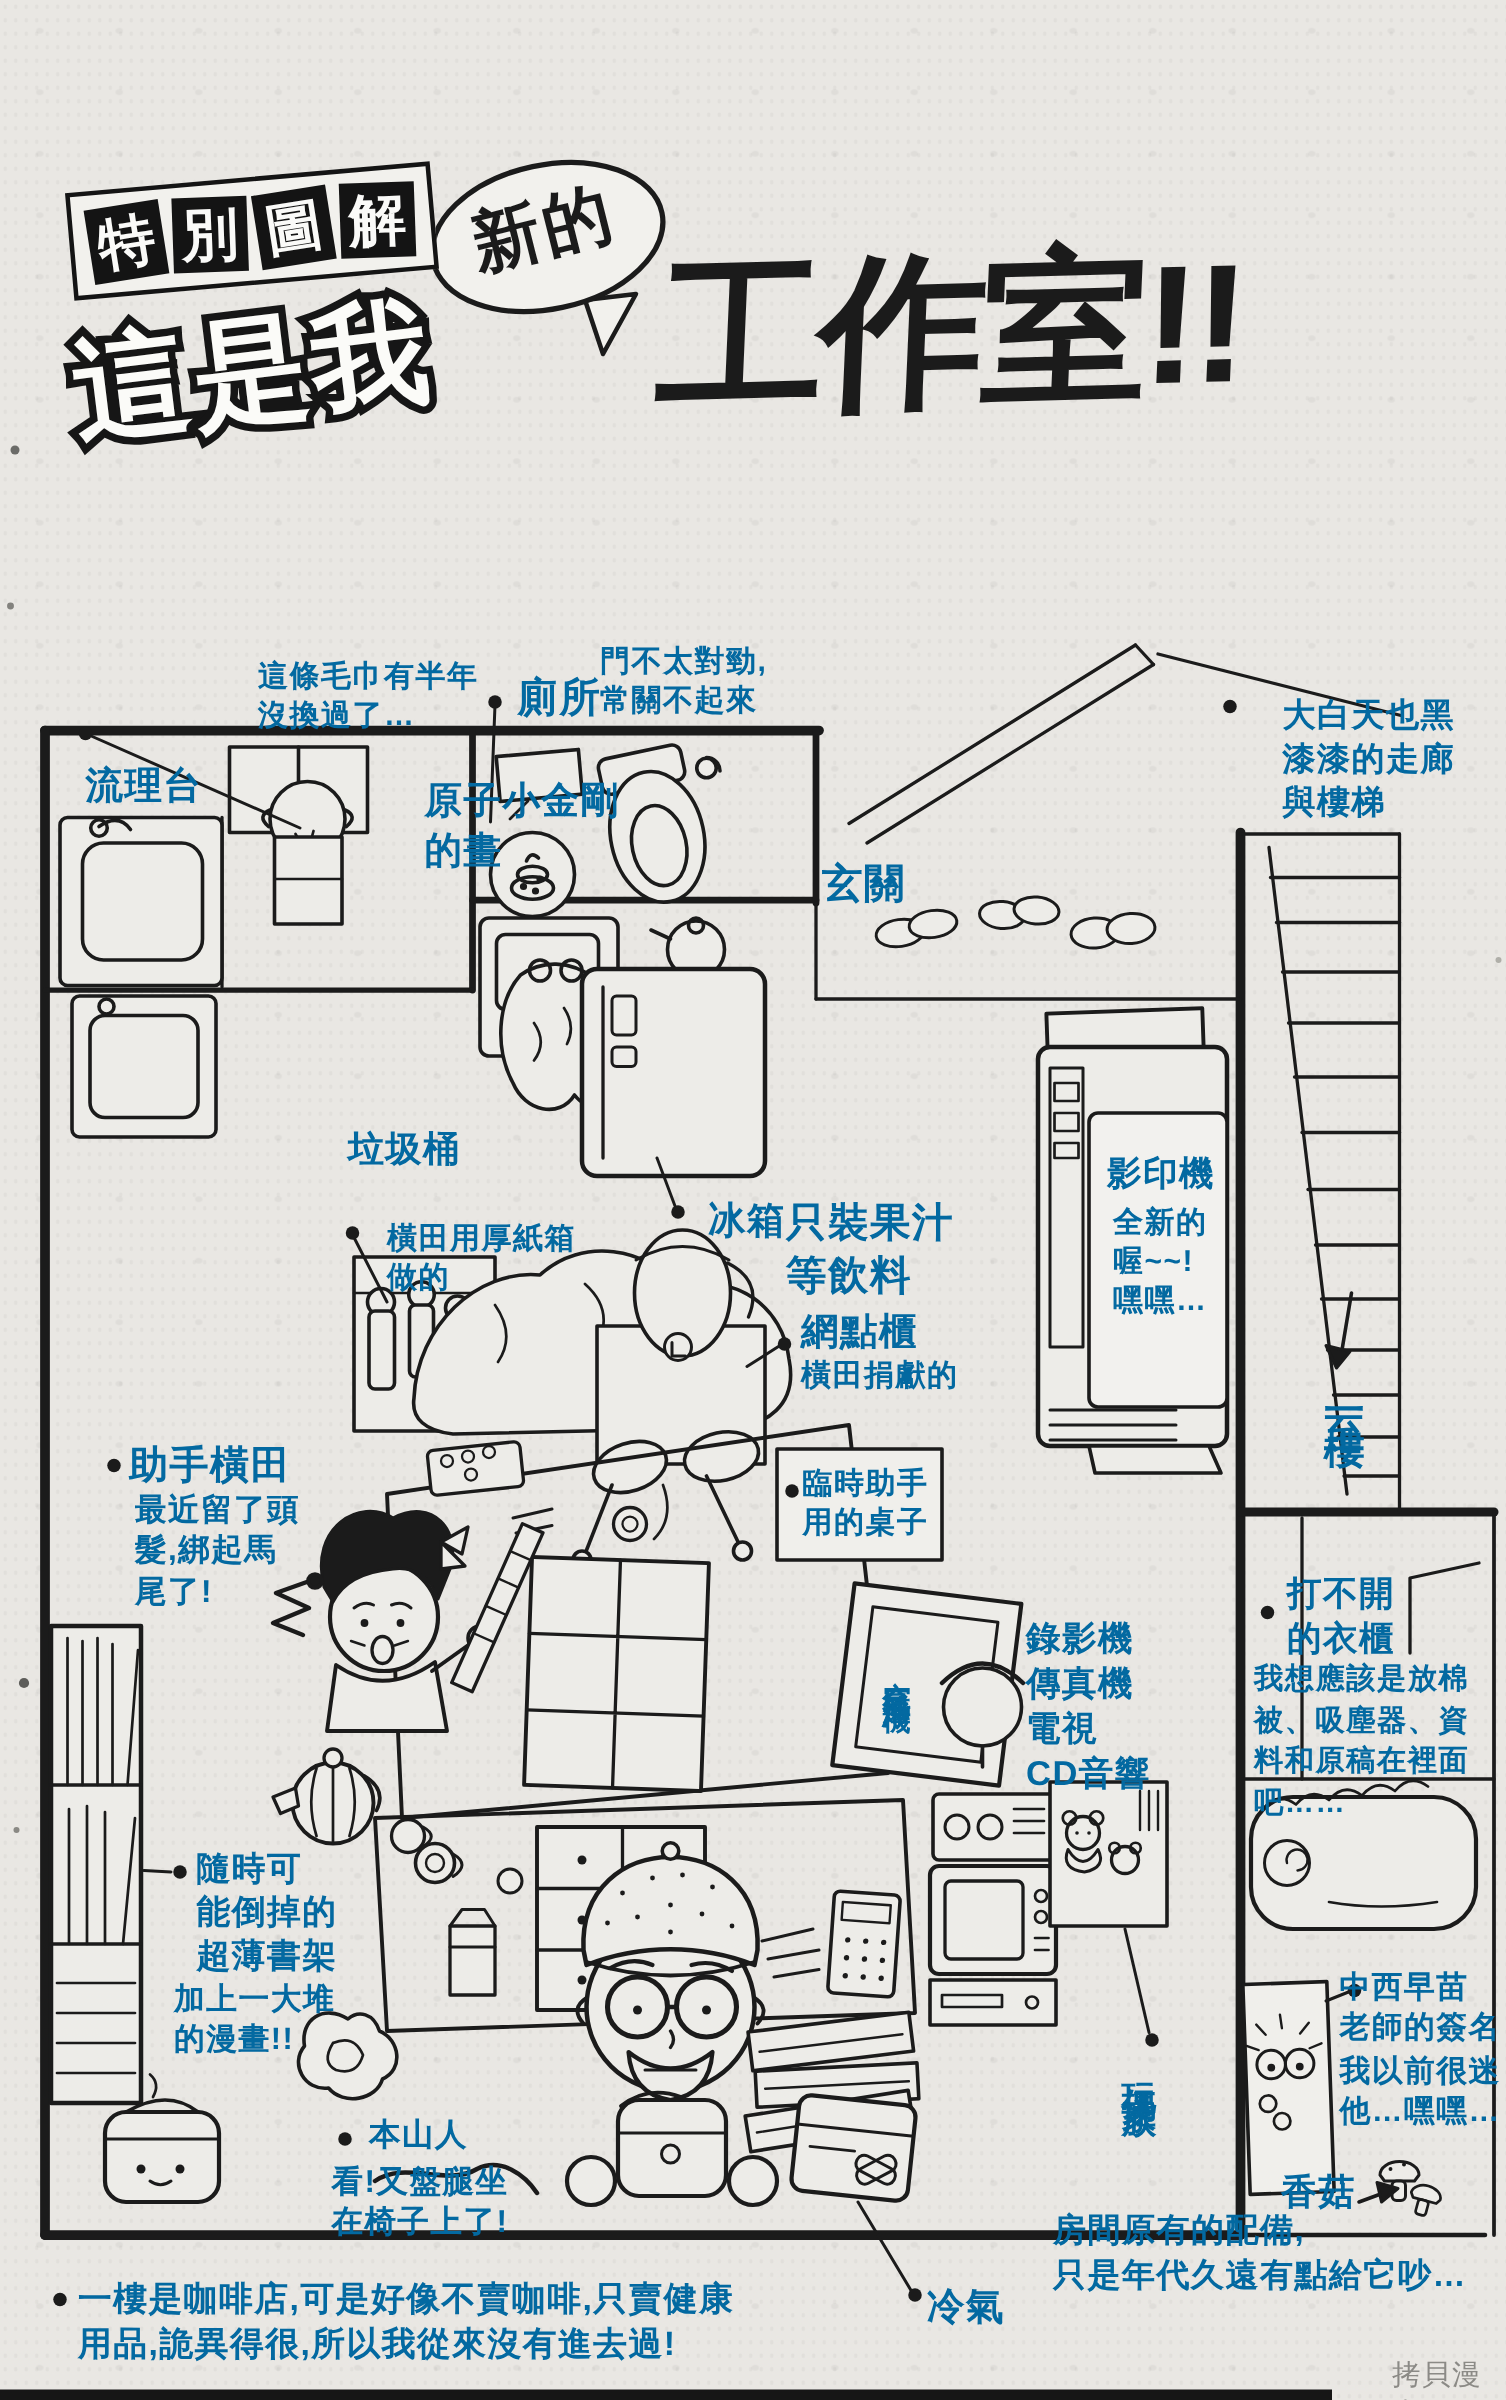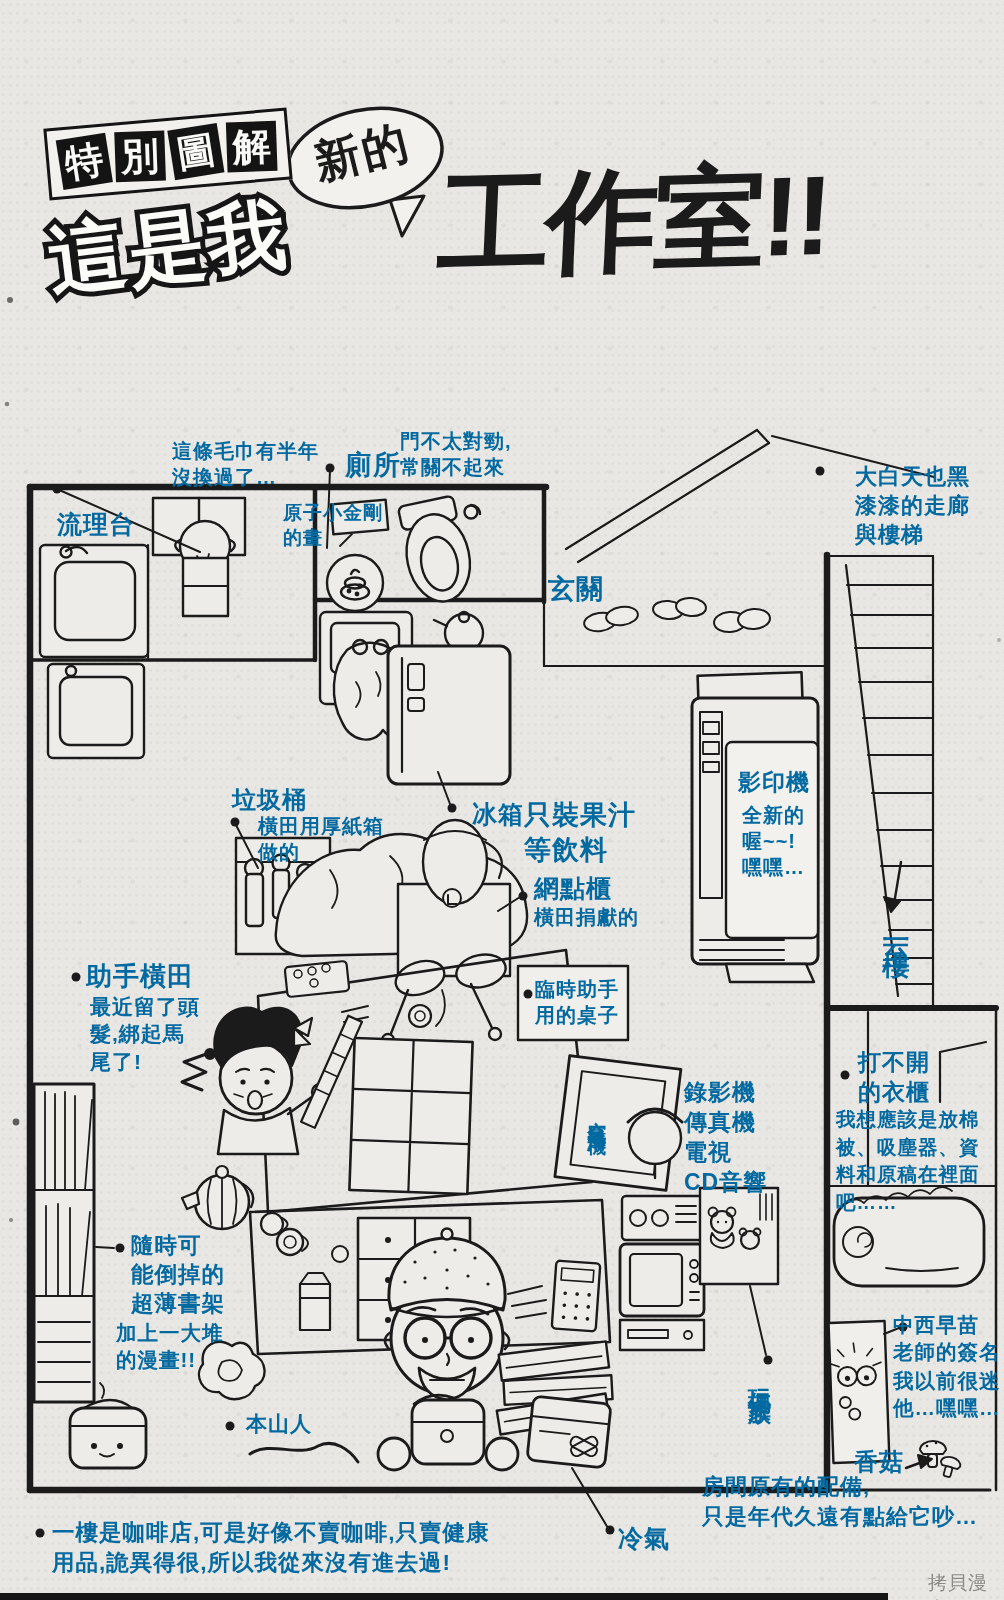--- a/index.html
+++ b/index.html
@@ -472,24 +472,24 @@
 
   <div class="lbl" style="left:172px;top:438px;font-size:20px">這條毛巾有半年
 沒換過了…</div>
   <div class="lbl" style="left:345px;top:448px;font-size:27px">廁所</div>
   <div class="lbl" style="left:400px;top:428px;font-size:20px">門不太對勁,
 常關不起來</div>
   <div class="lbl" style="left:855px;top:462px;font-size:22px;line-height:1.32">大白天也黑
 漆漆的走廊
 與樓梯</div>
   <div class="lbl" style="left:57px;top:508px;font-size:25px">流理台</div>
-  <div class="lbl" style="left:283px;top:501px;font-size:19px">原子小金剛
+  <div class="lbl" style="left:283px;top:518px;font-size:25px">原子小金剛
 的畫</div>
   <div class="lbl" style="left:548px;top:572px;font-size:27px">玄關</div>
-  <div class="lbl" style="left:232px;top:784px;font-size:24px">垃圾桶</div>
+  <div class="lbl" style="left:232px;top:751px;font-size:24px">垃圾桶</div>
   <div class="lbl" style="left:258px;top:813px;font-size:20px">橫田用厚紙箱
 做的</div>
   <div class="lbl" style="left:472px;top:798px;font-size:25px">冰箱</div>
   <div class="lbl" style="left:524px;top:798px;font-size:27px">只裝果汁
 等飲料</div>
   <div class="lbl" style="left:534px;top:872px;font-size:25px">網點櫃</div>
   <div class="lbl" style="left:534px;top:904px;font-size:20px">橫田捐獻的</div>
   <div class="lbl" style="left:738px;top:768px;font-size:23px">影印機</div>
   <div class="lbl" style="left:742px;top:802px;font-size:20px">全新的
 喔~~!
@@ -517,20 +517,22 @@
 超薄書架</div>
   <div class="lbl" style="left:116px;top:1320px;font-size:20.5px">加上一大堆
 的漫畫!!</div>
   <div class="lbl" style="left:893px;top:1312px;font-size:20.5px">中西早苗
 老師的簽名</div>
   <div class="lbl" style="left:893px;top:1368px;font-size:20.5px">我以前很迷
 他…嘿嘿…</div>
   <div class="lbl vert" style="left:744px;top:1370px;font-size:23px">玩偶家族</div>
   <div class="lbl" style="left:854px;top:1446px;font-size:24px">香菇</div>
   <div class="lbl" style="left:246px;top:1410px;font-size:21px">本山人</div>
+  <div class="lbl" style="left:221px;top:1441px;font-size:21px">看!又盤腿坐
+在椅子上了!</div>
   <div class="lbl" style="left:52px;top:1518px;font-size:22.5px;line-height:1.35">一樓是咖啡店,可是好像不賣咖啡,只賣健康
 用品,詭異得很,所以我從來沒有進去過!</div>
   <div class="lbl" style="left:618px;top:1522px;font-size:25px">冷氣</div>
   <div class="lbl" style="left:702px;top:1472px;font-size:22px;line-height:1.35">房間原有的配備,
 只是年代久遠有點給它吵…</div>
 
   <div class="watermark">拷貝漫畫</div>
   <div class="botbar"></div>
 </div>
 

